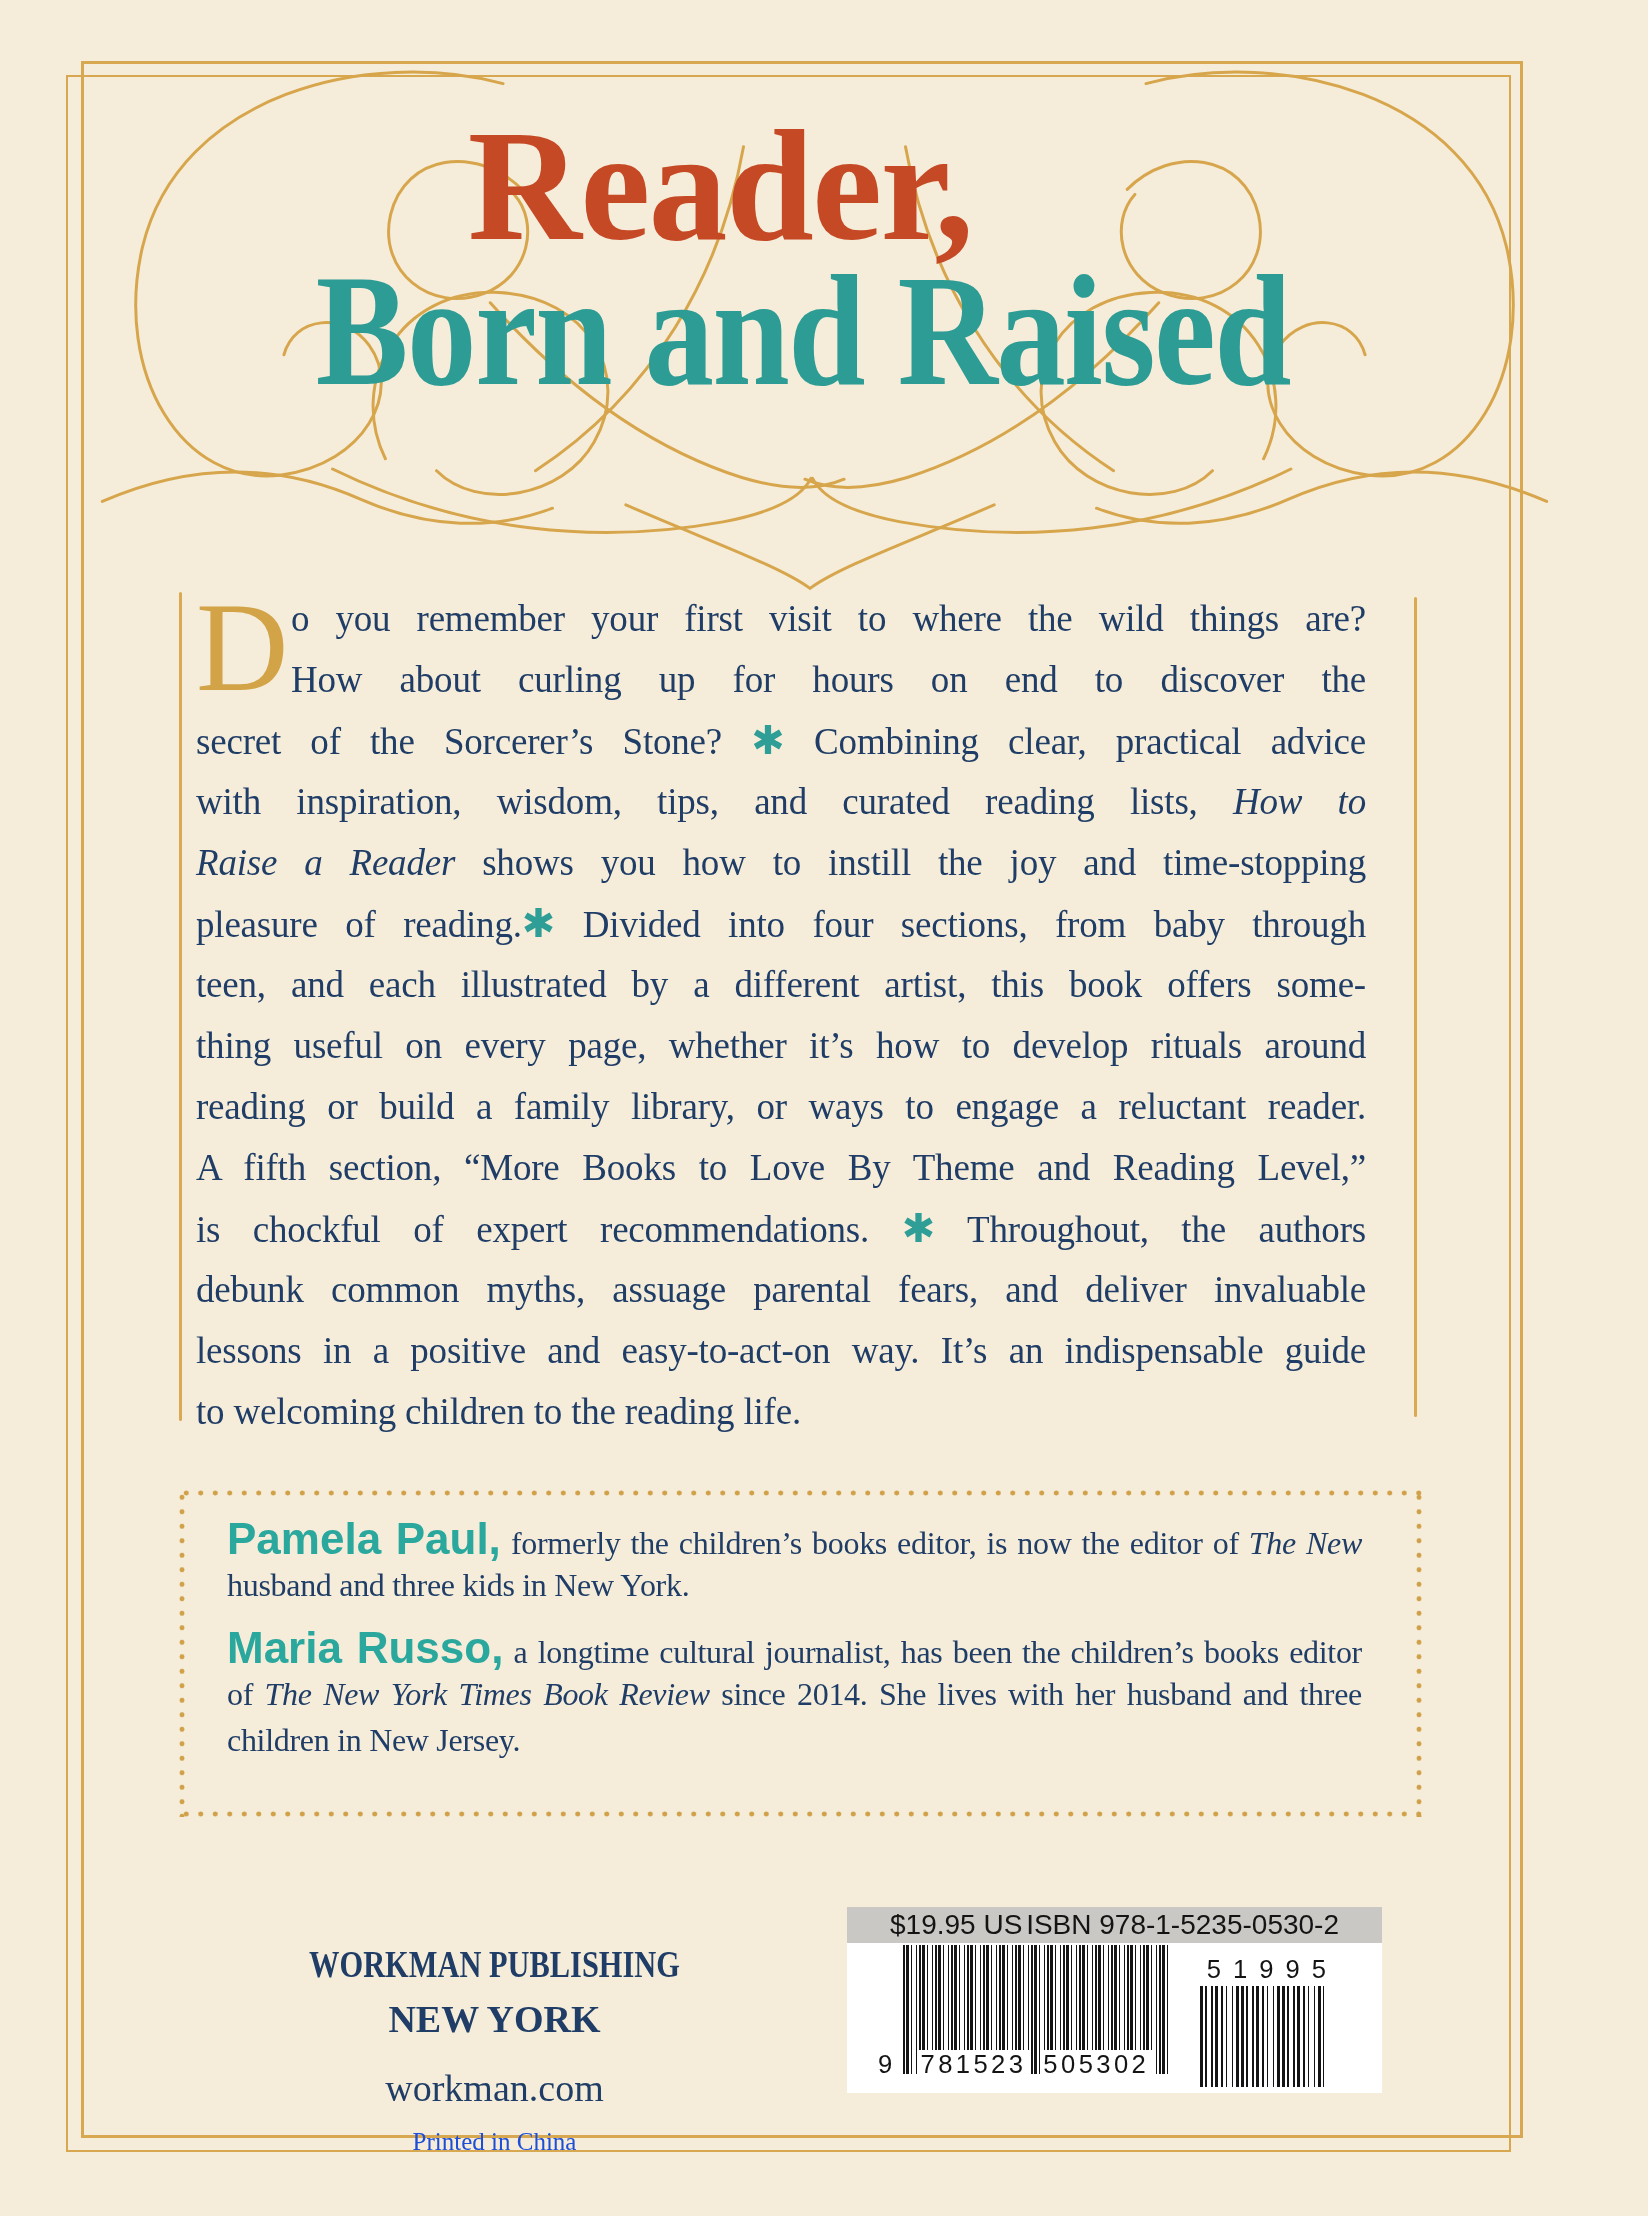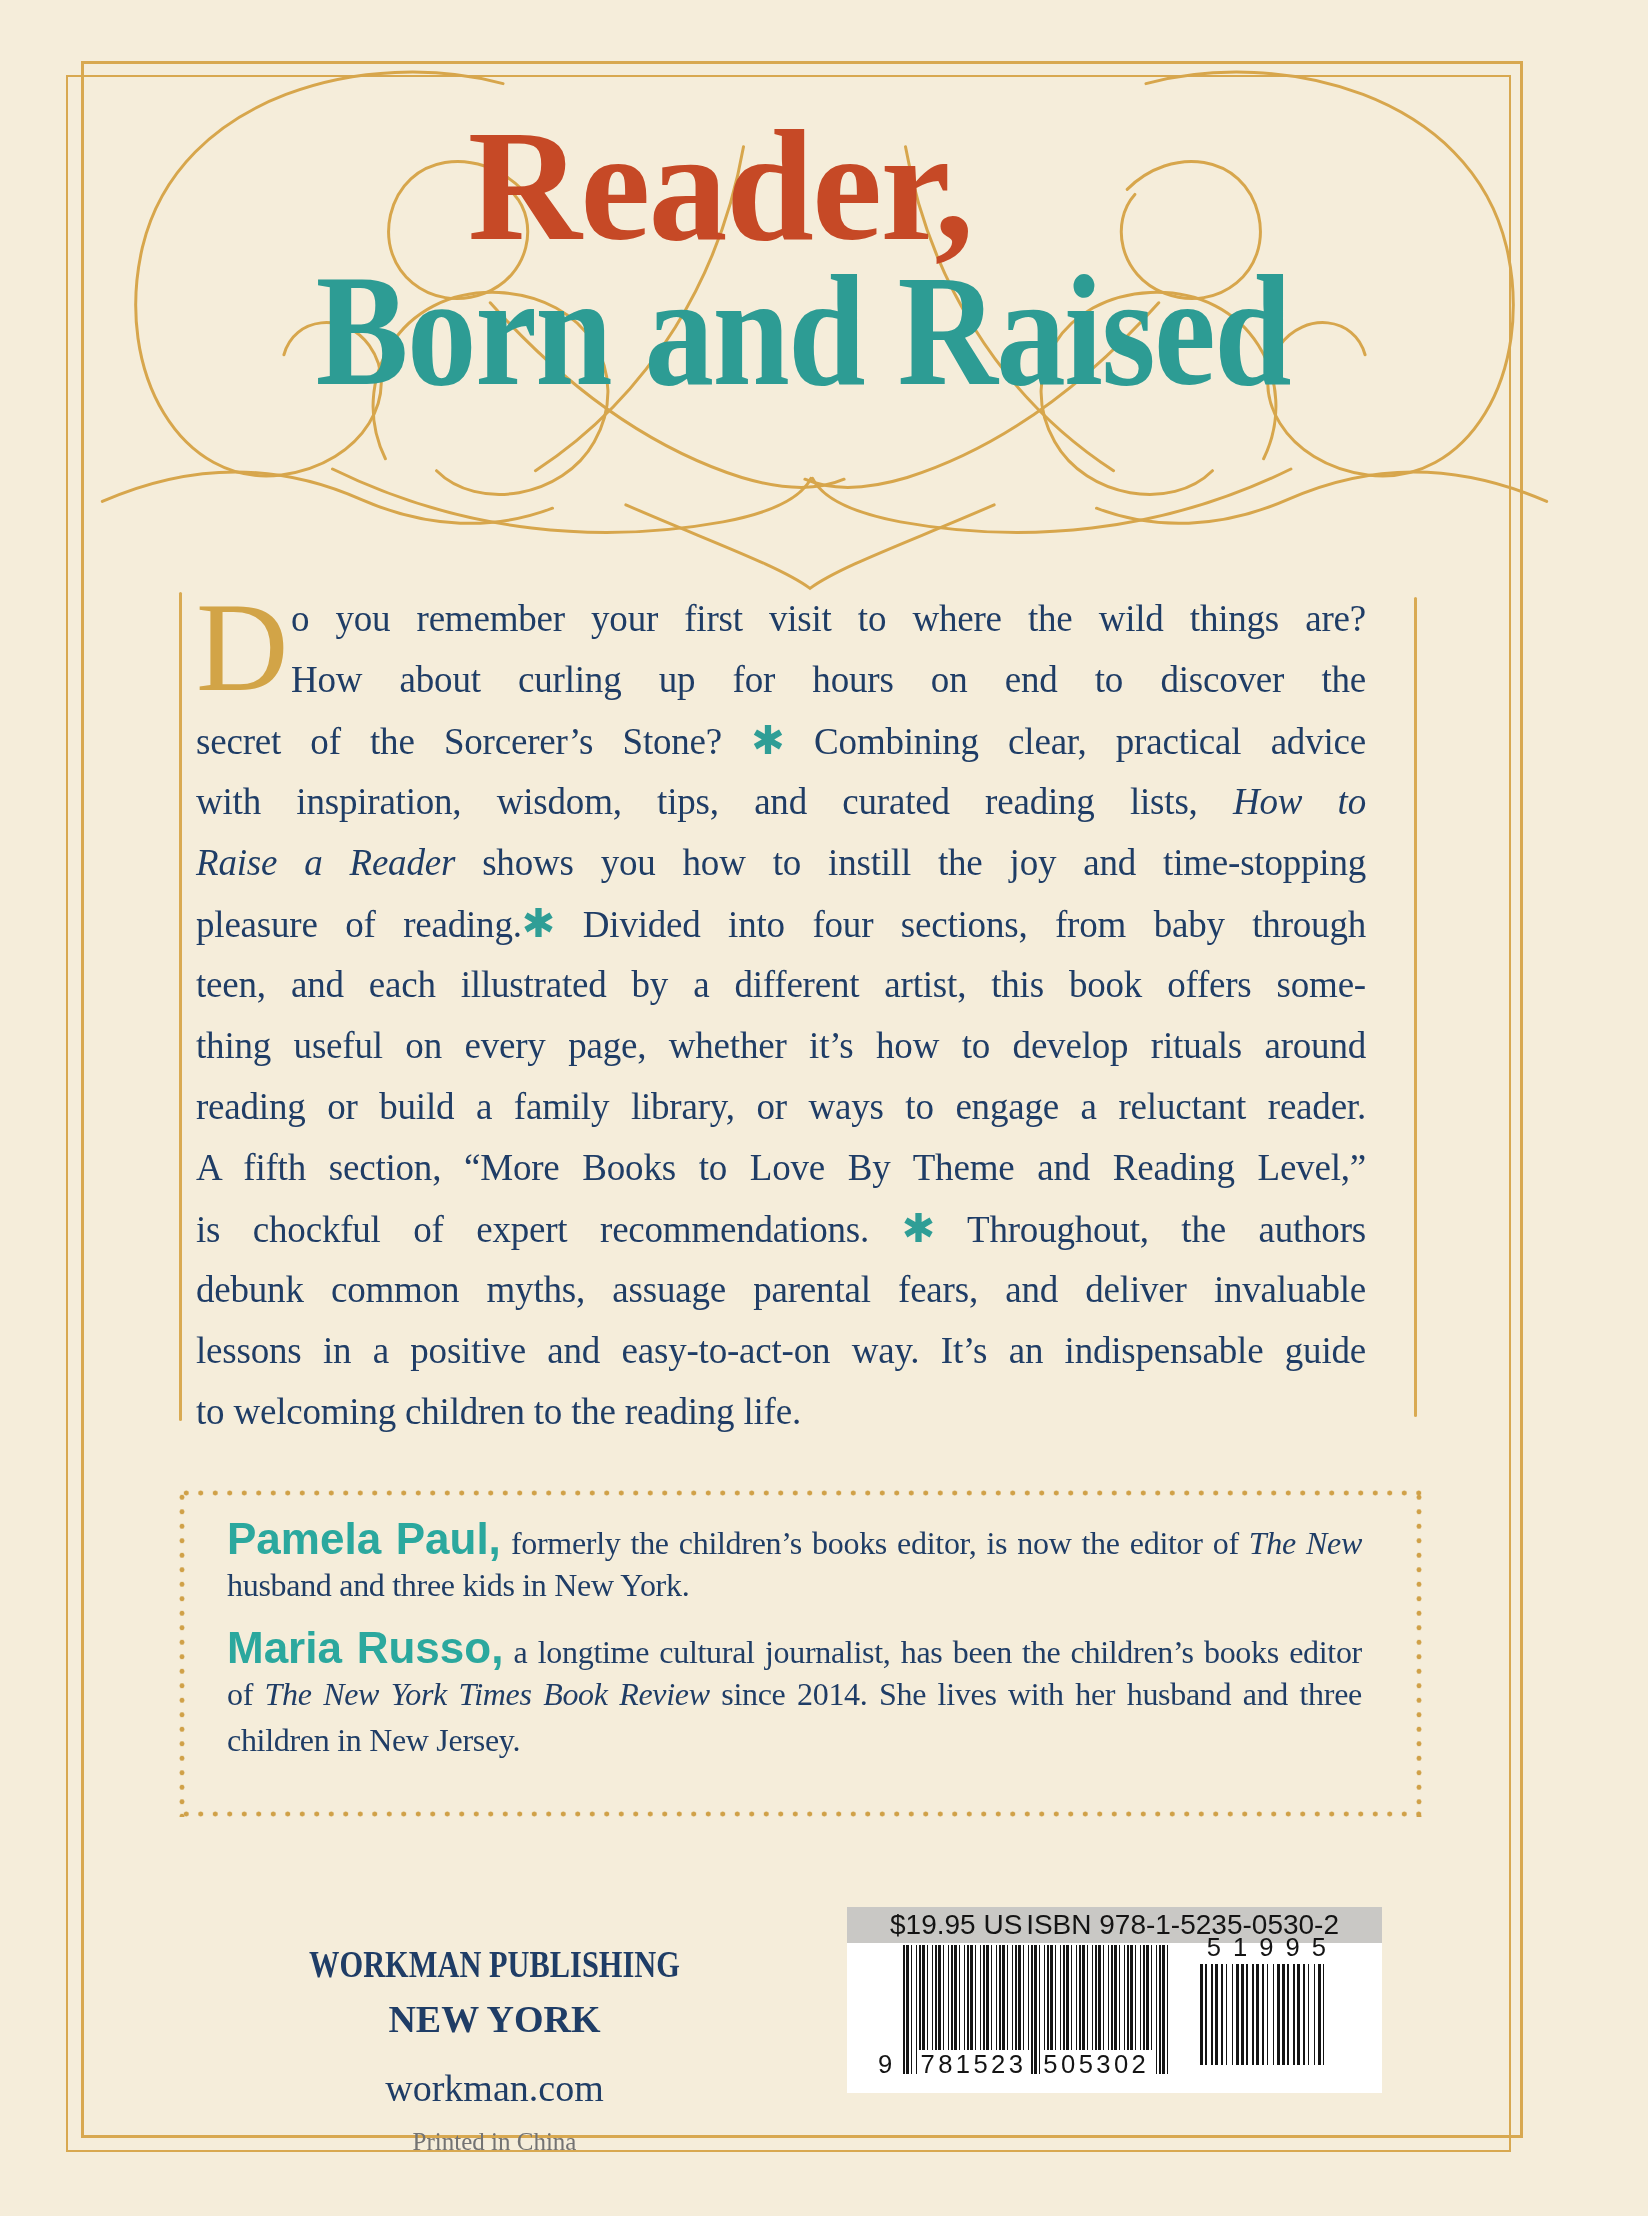--- a/index.html
+++ b/index.html
@@ -54,38 +54,38 @@
     letter-spacing:-0.3px;text-align:justify;text-align-last:justify;white-space:nowrap;}
   .bio-line.last{text-align-last:left;}
   .bio-name{font-family:"Liberation Sans", sans-serif;font-weight:bold;
     font-size:44px;color:#2ba89e;letter-spacing:0;}
   
   .publisher{position:absolute;left:179px;top:1945px;width:631px;text-align:center;z-index:2;
     color:#1f3d66;}
   .pub-1{font-weight:bold;font-size:38px;line-height:1;transform:scaleX(.8);transform-origin:center;}
   .pub-2{font-weight:bold;font-size:38px;line-height:1;margin-top:17px;}
   .pub-web{font-size:38px;line-height:1;margin-top:31px;}
-  .pub-printed{font-size:25px;line-height:1;margin-top:22px;color:#737373;}
+  .pub-printed{font-size:25px;line-height:1;margin-top:22px;color:#1d4ed8;}
   
   .barcode-box{position:absolute;left:847px;top:1907px;width:535px;height:186px;
     background:#ffffff;z-index:2;font-family:"Liberation Sans", sans-serif;}
   .price-band{position:absolute;left:0;top:0;width:535px;height:36px;background:#c9c8c5;
     display:flex;justify-content:space-between;align-items:center;
     box-sizing:border-box;padding:0 43px;font-size:28px;color:#141414;}
   .ean-bars{position:absolute;left:56px;top:38px;width:266px;height:129px;background:#fff;
     background-image:repeating-linear-gradient(90deg,
       #141414 0 1.7px, #fff 1.7px 3.4px,
       #141414 3.4px 6px, #fff 6px 7.7px,
       #141414 7.7px 9.4px, #fff 9.4px 12.8px,
       #141414 12.8px 13.6px, #fff 13.6px 16px);}
   .ean-digits{position:absolute;left:31px;top:142px;width:307px;height:31px;
     display:flex;align-items:center;font-size:25.6px;color:#141414;}
   .ean-lead{width:29px;text-align:left;}
   .ean-group{background:#ffffff;padding:0 3.4px;letter-spacing:3.4px;margin-left:10.2px;}
-  .supp{position:absolute;left:353px;top:26px;width:124px;}
+  .supp{position:absolute;left:353px;top:48px;width:124px;}
   .supp-digits{font-size:25.6px;color:#141414;letter-spacing:12px;text-align:center;
     height:29px;line-height:29px;margin-left:6.8px;}
   .supp-bars{width:124px;height:101px;margin-top:1.7px;background:#fff;
     background-image:repeating-linear-gradient(90deg,
       #141414 0 2.6px, #fff 2.6px 5.1px,
       #141414 5.1px 6.8px, #fff 6.8px 11px,
       #141414 11px 12.8px, #fff 12.8px 15.3px,
       #141414 15.3px 18px, #fff 18px 20.5px);}
 </style>
 </head>

